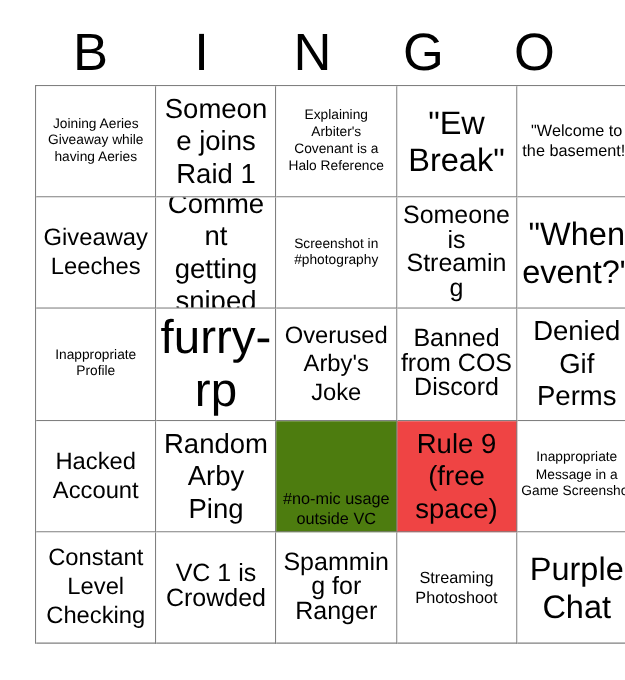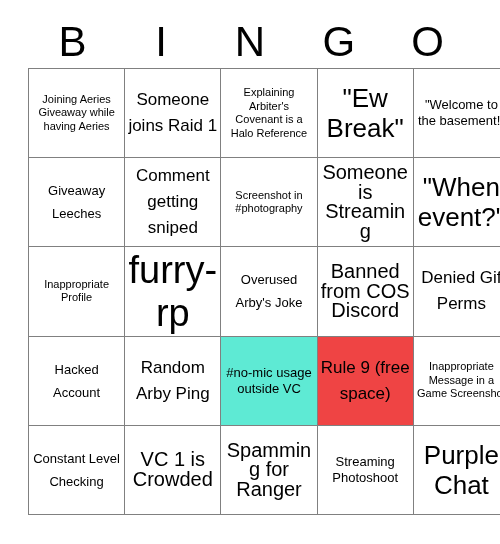--- a/index.html
+++ b/index.html
@@ -80,22 +80,22 @@
     font-family: "Liberation Sans", sans-serif;
     font-weight: 400;
     word-wrap: break-word;
     overflow-wrap: break-word;
   }
 
   
   .fs-xs  { font-size: 11px; line-height: 13.5px; }
   .fs-sm  { font-size: 13px; line-height: 16px; }
   .fs-md  { font-size: 20px; line-height: 19.5px; }
-  .fs-lg  { font-size: 13px; line-height: 23px; }
-  .fs-xl  { font-size: 17px; line-height: 26px; }
+  .fs-lg  { font-size: 19px; line-height: 23px; }
+  .fs-xl  { font-size: 22px; line-height: 26px; }
   .fs-xxl { font-size: 26px; line-height: 30px; }
   .fs-huge{ font-size: 38px; line-height: 43px; }
 </style>
 </head>
 <body style="background: rgb(255, 255, 255);">
 
 <div class="bingo-card">
 
   <div class="bingo-header">
     <div class="bingo-header-letter">B</div>
@@ -154,21 +154,21 @@
     <div class="bingo-cell" style="border-right-color: rgb(128, 128, 128); border-bottom-color: rgb(128, 128, 128); background: rgb(255, 255, 255);">
         <span class="bingo-cell-text fs-xl">Denied Gif Perms</span>
       </div>
 
     <div class="bingo-cell" style="border-right-color: rgb(128, 128, 128); border-bottom-color: rgb(128, 128, 128); background: rgb(255, 255, 255);">
         <span class="bingo-cell-text fs-lg">Hacked Account</span>
       </div>
     <div class="bingo-cell" style="border-right-color: rgb(128, 128, 128); border-bottom-color: rgb(128, 128, 128); background: rgb(255, 255, 255);">
         <span class="bingo-cell-text fs-xl">Random Arby Ping</span>
       </div>
-    <div class="bingo-cell" style="border-right-color: rgb(128, 128, 128); border-bottom-color: rgb(128, 128, 128); background: #5eead4;">
+    <div class="bingo-cell" style="border-right-color: rgb(128, 128, 128); border-bottom-color: rgb(128, 128, 128); background: #4d7c0f; align-items: flex-end;">
         <span class="bingo-cell-text fs-sm">#no-mic usage outside VC</span>
       </div>
     <div class="bingo-cell" style="border-right-color: rgb(128, 128, 128); border-bottom-color: rgb(128, 128, 128); background: #ef4444;">
         <span class="bingo-cell-text fs-xl">Rule 9 (free space)</span>
       </div>
     <div class="bingo-cell" style="border-right-color: rgb(128, 128, 128); border-bottom-color: rgb(128, 128, 128); background: rgb(255, 255, 255);">
         <span class="bingo-cell-text fs-xs">Inappropriate Message in a Game Screenshot</span>
       </div>
 
     <div class="bingo-cell" style="border-right-color: rgb(128, 128, 128); border-bottom-color: rgb(128, 128, 128); background: rgb(255, 255, 255);">

